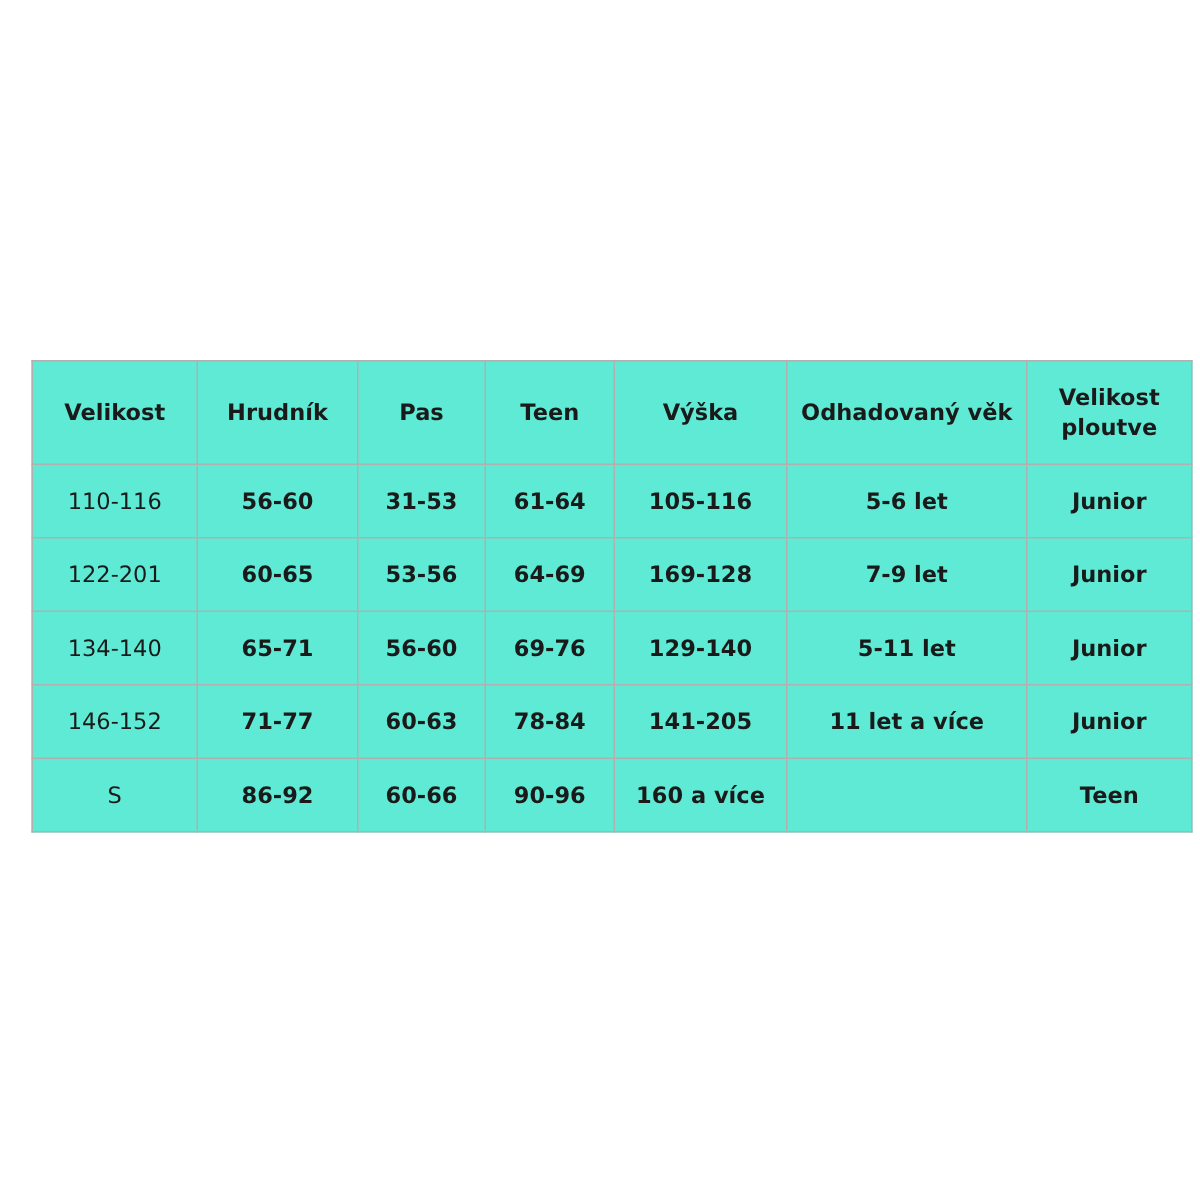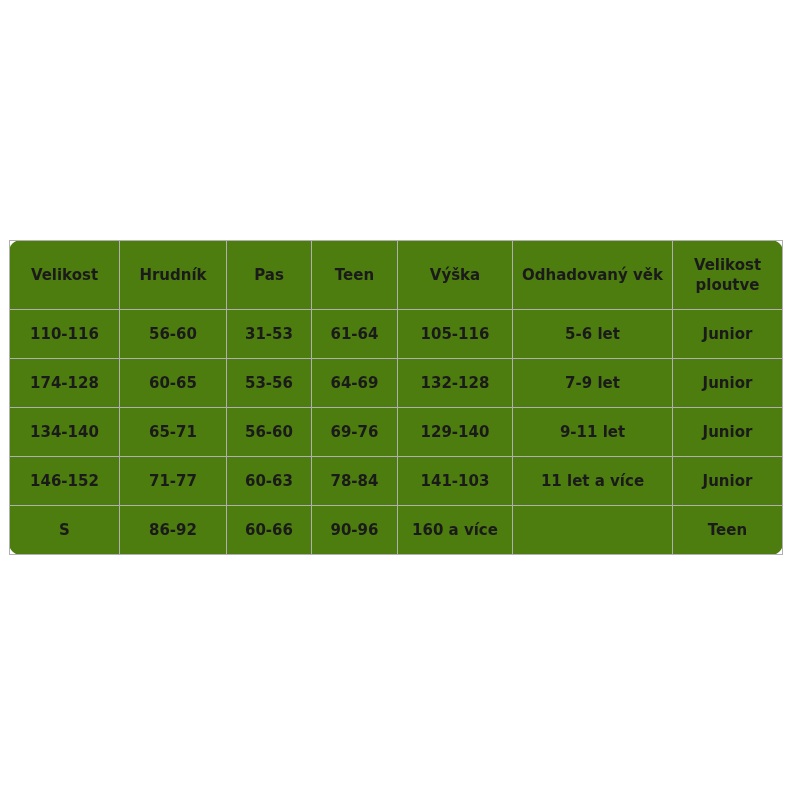--- a/index.html
+++ b/index.html
@@ -13,48 +13,47 @@
   }
   .page {
     position: relative;
     width: 800px;
     height: 800px;
     background: #ffffff;
     overflow: hidden;
   }
   table.size-chart {
     position: absolute;
-    left: 9px;
+    left: 21px;
     top: 240px;
     width: 773px;
     border-collapse: collapse;
     table-layout: fixed;
-    background: #4d7c0f;
-    border-radius: 12px;
+    background: #5eead4;
   }
   table.size-chart th,
   table.size-chart td {
     border: 1px solid #b0b0b0;
     text-align: center;
     vertical-align: middle;
     font-size: 15px;
     line-height: 1.35;
     padding: 2px 4px;
     overflow: hidden;
   }
   table.size-chart thead th {
     font-weight: bold;
     height: 64px;
   }
   table.size-chart tbody td {
     height: 44px;
     font-weight: bold;
   }
   table.size-chart tbody td.size-col {
-    font-weight: bold;
+    font-weight: normal;
   }
 </style>
 </head>
 <body>
 
 <div class="page">
   <table class="size-chart">
     <colgroup>
       <col style="width:110px">
       <col style="width:107px">
@@ -79,43 +78,43 @@
       <tr>
         <td class="size-col">110-116</td>
         <td>56-60</td>
         <td>31-53</td>
         <td>61-64</td>
         <td>105-116</td>
         <td>5-6 let</td>
         <td>Junior</td>
       </tr>
       <tr>
-        <td class="size-col">174-128</td>
+        <td class="size-col">122-201</td>
         <td>60-65</td>
         <td>53-56</td>
         <td>64-69</td>
-        <td>132-128</td>
+        <td>169-128</td>
         <td>7-9 let</td>
         <td>Junior</td>
       </tr>
       <tr>
         <td class="size-col">134-140</td>
         <td>65-71</td>
         <td>56-60</td>
         <td>69-76</td>
         <td>129-140</td>
-        <td>9-11 let</td>
+        <td>5-11 let</td>
         <td>Junior</td>
       </tr>
       <tr>
         <td class="size-col">146-152</td>
         <td>71-77</td>
         <td>60-63</td>
         <td>78-84</td>
-        <td>141-103</td>
+        <td>141-205</td>
         <td>11 let a více</td>
         <td>Junior</td>
       </tr>
       <tr>
         <td class="size-col">S</td>
         <td>86-92</td>
         <td>60-66</td>
         <td>90-96</td>
         <td>160 a více</td>
         <td></td>

